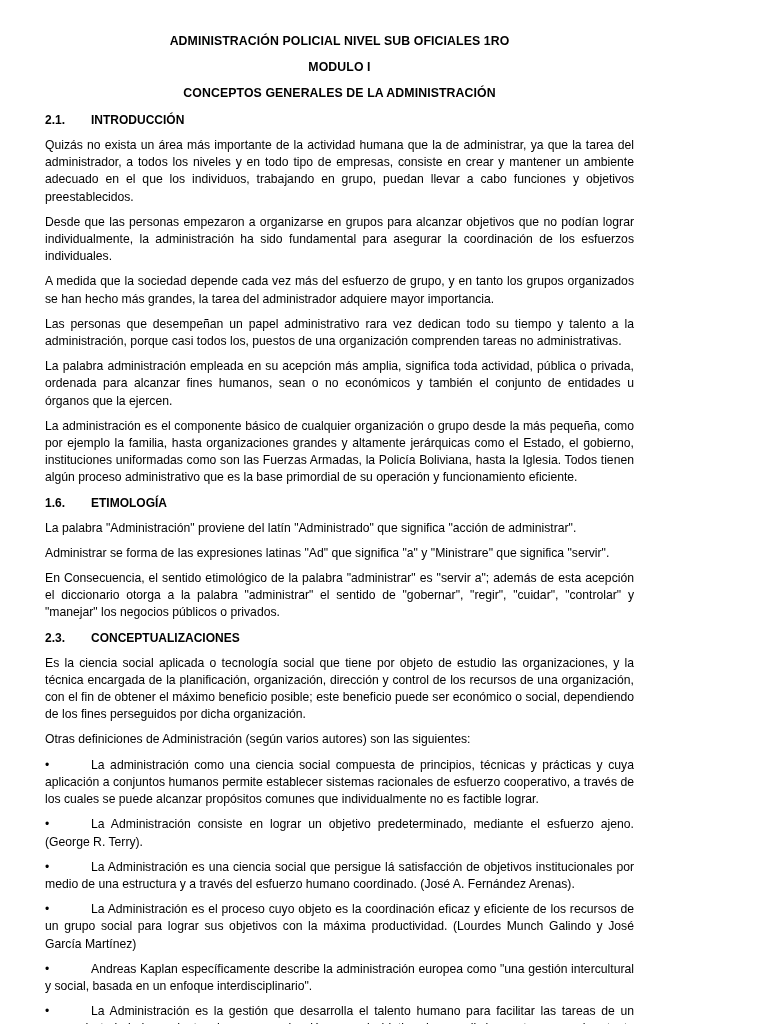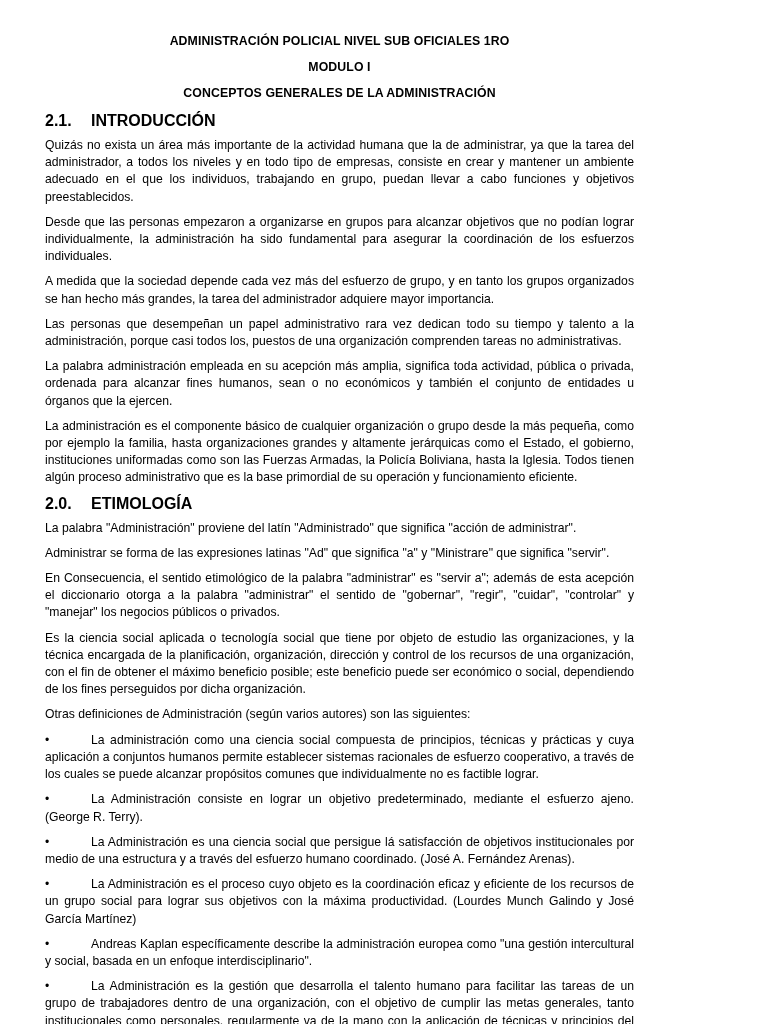--- a/index.html
+++ b/index.html
@@ -38,21 +38,21 @@
   .doc-title.sub {
     margin-bottom: 9px;
   }
   .doc-title.last {
     margin-bottom: 10px;
   }
 
   
   .heading {
     font-weight: bold;
-    font-size: 16px;
+    font-size: 12px;
     line-height: 17px;
     margin: 0 0 8px 0;
     display: block;
     white-space: nowrap;
   }
   .heading .num {
     display: inline-block;
     width: 46px;
   }
 
@@ -101,27 +101,30 @@
   </div>
 
   <p class="para">Quizás no exista un área más importante de la actividad humana que la de administrar, ya que la tarea del administrador, a todos los niveles y en todo tipo de empresas, consiste en crear y mantener un ambiente adecuado en el que los individuos, trabajando en grupo, puedan llevar a cabo funciones y objetivos preestablecidos.</p>
   <p class="para">Desde que las personas empezaron a organizarse en grupos para alcanzar objetivos que no podían lograr individualmente, la administración ha sido fundamental para asegurar la coordinación de los esfuerzos individuales.</p>
   <p class="para">A medida que la sociedad depende cada vez más del esfuerzo de grupo, y en tanto los grupos organizados se han hecho más grandes, la tarea del administrador adquiere mayor importancia.</p>
   <p class="para">Las personas que desempeñan un papel administrativo rara vez dedican todo su tiempo y talento a la administración, porque casi todos los, puestos de una organización comprenden tareas no administrativas.</p>
   <p class="para">La palabra administración empleada en su acepción más amplia, significa toda actividad, pública o privada, ordenada para alcanzar fines humanos, sean o no económicos y también el conjunto de entidades u órganos que la ejercen.</p>
   <p class="para">La administración es el componente básico de cualquier organización o grupo desde la más pequeña, como por ejemplo la familia, hasta organizaciones grandes y altamente jerárquicas como el Estado, el gobierno, instituciones uniformadas como son las Fuerzas Armadas, la Policía Boliviana, hasta la Iglesia. Todos tienen algún proceso administrativo que es la base primordial de su operación y funcionamiento eficiente.</p>
 
   <div class="heading gap-before-heading">
-    <span class="num">2.0.</span><span>ETIMOLOGÍA</span>
+    <span class="num">1.6.</span><span>ETIMOLOGÍA</span>
   </div>
 
   <p class="para">La palabra "Administración" proviene del latín "Administrado" que significa "acción de administrar".</p>
   <p class="para">Administrar se forma de las expresiones latinas "Ad" que significa "a" y "Ministrare" que significa "servir".</p>
   <p class="para">En Consecuencia, el sentido etimológico de la palabra "administrar" es "servir a"; además de esta acepción el diccionario otorga a la palabra "administrar" el sentido de "gobernar", "regir", "cuidar", "controlar" y "manejar" los negocios públicos o privados.</p>
 
+  <div class="heading gap-before-heading">
+    <span class="num">2.3.</span><span>CONCEPTUALIZACIONES</span>
+  </div>
 
   <p class="para">Es la ciencia social aplicada o tecnología social que tiene por objeto de estudio las organizaciones, y la técnica encargada de la planificación, organización, dirección y control de los recursos de una organización, con el fin de obtener el máximo beneficio posible; este beneficio puede ser económico o social, dependiendo de los fines perseguidos por dicha organización.</p>
   <p class="para">Otras definiciones de Administración (según varios autores) son las siguientes:</p>
 
   <p class="bullet"><span class="dot">•</span><span>La administración como una ciencia social compuesta de principios, técnicas y prácticas y cuya aplicación a conjuntos humanos permite establecer sistemas racionales de esfuerzo cooperativo, a través de los cuales se puede alcanzar propósitos comunes que individualmente no es factible lograr.</span></p>
   <p class="bullet"><span class="dot">•</span><span>La Administración consiste en lograr un objetivo predeterminado, mediante el esfuerzo ajeno. (George R. Terry).</span></p>
   <p class="bullet"><span class="dot">•</span><span>La Administración es una ciencia social que persigue lá satisfacción de objetivos institucionales por medio de una estructura y a través del esfuerzo humano coordinado. (José A. Fernández Arenas).</span></p>
   <p class="bullet"><span class="dot">•</span><span>La Administración es el proceso cuyo objeto es la coordinación eficaz y eficiente de los recursos de un grupo social para lograr sus objetivos con la máxima productividad. (Lourdes Munch Galindo y José García Martínez)</span></p>
   <p class="bullet"><span class="dot">•</span><span>Andreas Kaplan específicamente describe la administración europea como "una gestión intercultural y social, basada en un enfoque interdisciplinario".</span></p>
   <p class="bullet"><span class="dot">•</span><span>La Administración es la gestión que desarrolla el talento humano para facilitar las tareas de un grupo de trabajadores dentro de una organización, con el objetivo de cumplir las metas generales, tanto institucionales como personales, regularmente va de la mano con la aplicación de técnicas y principios del proceso administrativo, donde este toma un papel preponderante en su desarrollo óptimo y eficaz dentro de</span></p>

